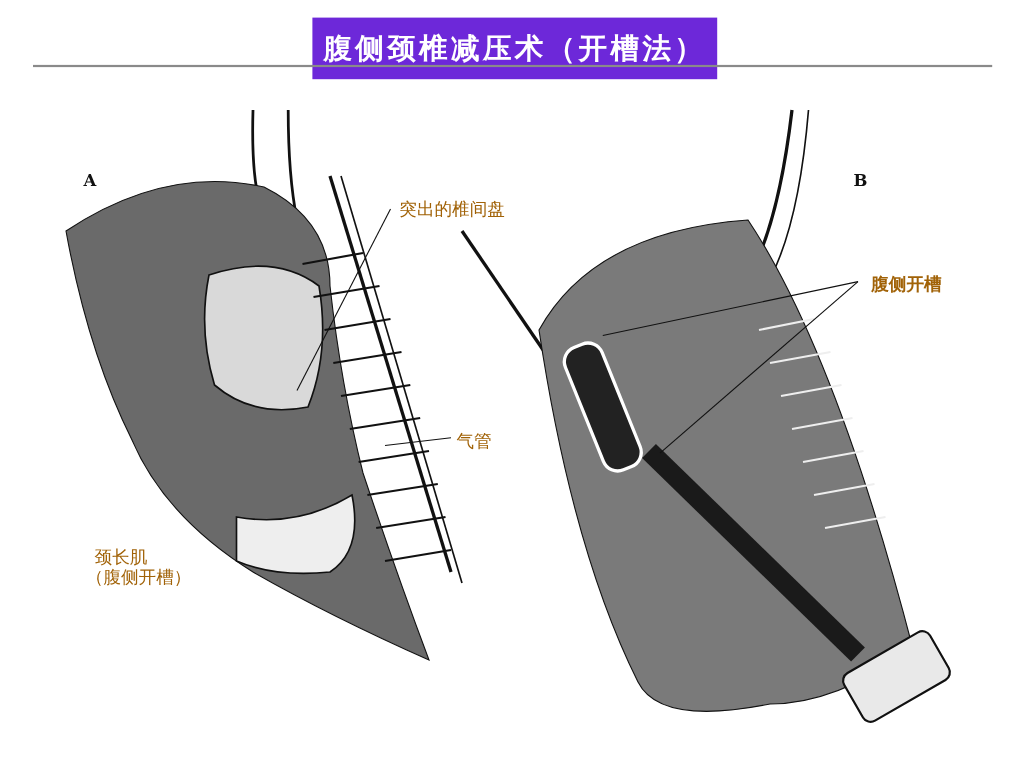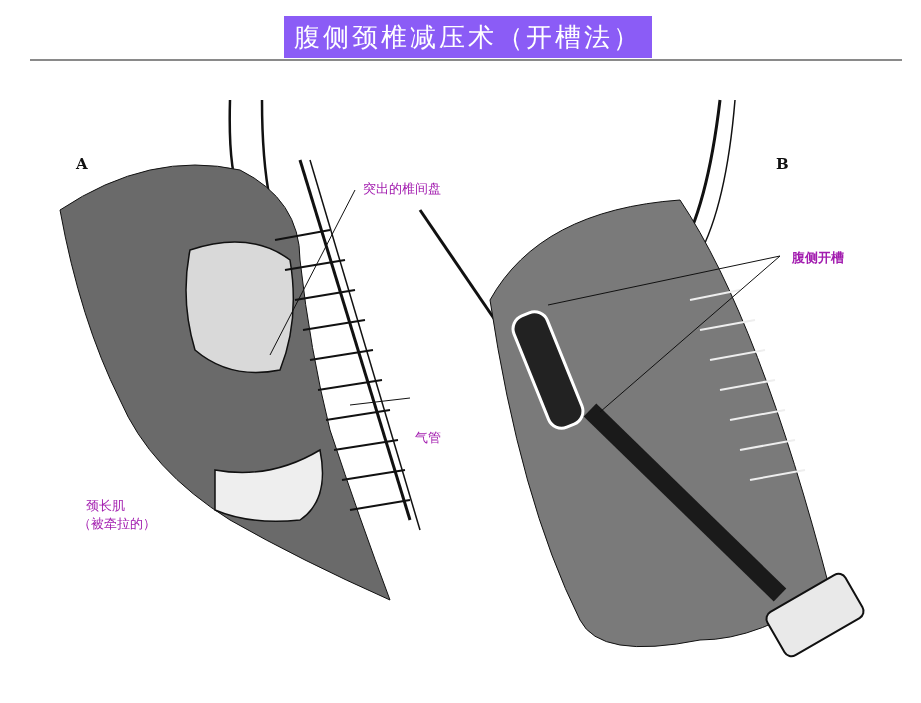--- a/index.html
+++ b/index.html
@@ -1,22 +1,22 @@
 <!DOCTYPE html>
 <html><head>
 <meta charset="utf-8">
 <style>
   html, body { margin:0; padding:0; background:#fff; }
   body { width:921px; height:703px; position:relative; overflow:hidden; font-family:"DejaVu Sans", sans-serif; }
-  .title-box { position:absolute; left:284px; top:16px; width:368px; height:42px; background:#8b5cf6; color:#fff;
-    font-family:"DejaVu Serif", serif; font-weight:normal; font-size:26px; letter-spacing:3px;
+  .title-box { position:absolute; left:284px; top:16px; width:368px; height:56px; background:#6d28d9; color:#fff;
+    font-family:"DejaVu Serif", serif; font-weight:bold; font-size:26px; letter-spacing:3px;
     display:flex; align-items:center; justify-content:center; }
   .rule { position:absolute; left:30px; top:59px; width:872px; height:2px; background:#8a8a8a; }
   .panel-letter { position:absolute; font-family:"DejaVu Serif", serif; font-weight:bold; font-size:15px; color:#111; }
-  .label { position:absolute; font-size:13px; color:#a21caf; white-space:nowrap; }
+  .label { position:absolute; font-size:16px; color:#a16207; white-space:nowrap; }
   svg.art { position:absolute; left:0; top:0; }
 </style>
 </head>
 <body>
 
 <div class="title-box">腹侧颈椎减压术（开槽法）</div>
 <div class="rule"></div>
 
 <svg class="art" width="921" height="703">
 
@@ -62,16 +62,16 @@
     <rect x="770" y="590" width="90" height="50" rx="8" transform="rotate(-30 815 615)" fill="#e9e9e9" stroke-width="2"></rect>
     <path d="M780 256 L548 305" stroke-width="1"></path>
     <path d="M780 256 L600 412" stroke-width="1"></path>
   </g>
 </svg>
 
 <div class="panel-letter" style="left:76px;top:155px;">A</div>
 <div class="panel-letter" style="left:776px;top:155px;">B</div>
 
 <div class="label" style="left:363px;top:180px;">突出的椎间盘</div>
-<div class="label" style="left:415px;top:391px;margin-top:38px;">气管</div>
+<div class="label" style="left:415px;top:391px;">气管</div>
 <div class="label" style="left:86px;top:497px;">颈长肌</div>
-<div class="label" style="left:78px;top:515px;">（被牵拉的）</div>
+<div class="label" style="left:78px;top:515px;">（腹侧开槽）</div>
 <div class="label" style="left:792px;top:249px;font-weight:bold;">腹侧开槽</div>
 
 </body></html>

